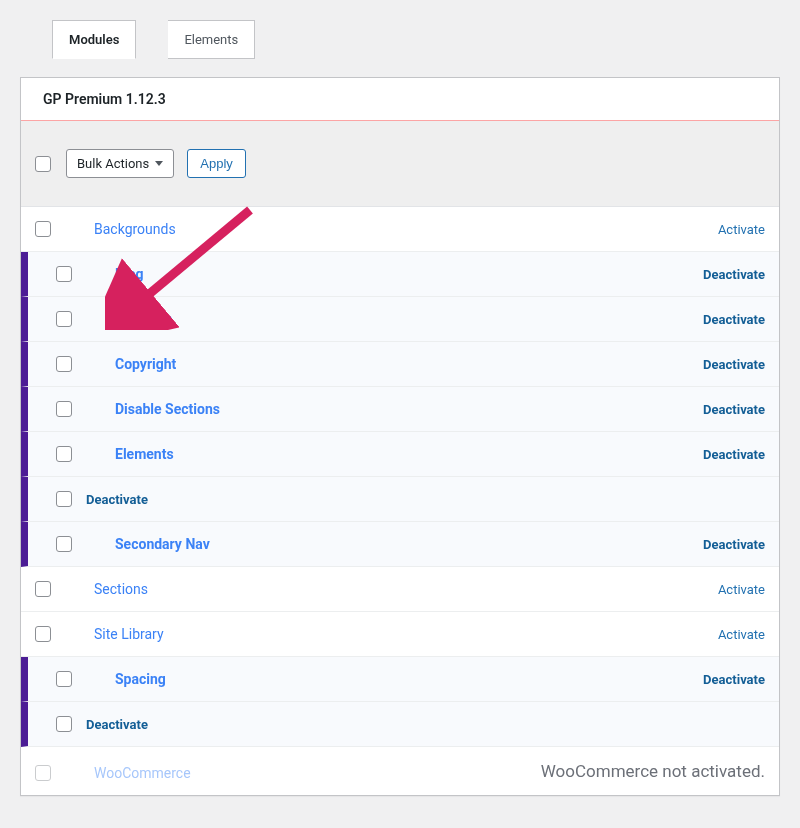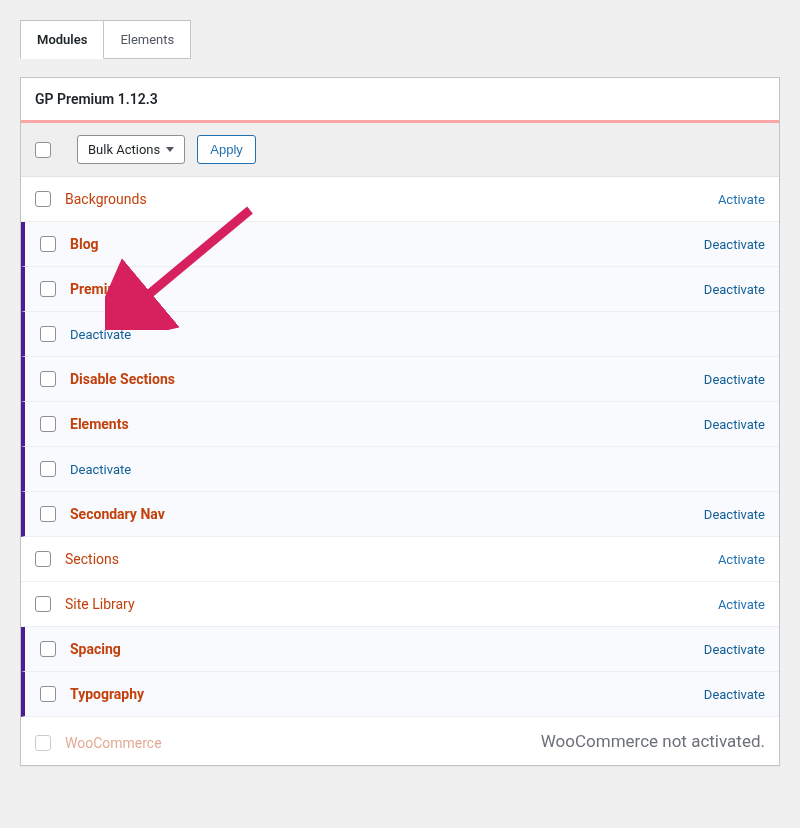--- a/index.html
+++ b/index.html
@@ -16,96 +16,98 @@
       display: flex;
       margin-bottom: 18px;
     }
     .tab {
       padding: 11px 16px;
       background: #fff;
       border: 1px solid #c3c4c7;
       cursor: pointer;
       font-size: 13px;
       color: #50575e;
+      margin-left: 32px;
     }
     .tab.active {
       font-weight: 600;
       color: #1d2327;
       border-bottom: 1px solid #fff;
     }
     .tab + .tab { border-left: none; }
     .panel {
       background: #fff;
       border: 1px solid #c3c4c7;
       box-shadow: 0 1px 1px rgba(0,0,0,0.04);
     }
     .panel-title {
-      padding: 13px 14px;
+      padding: 13px 22px;
       font-weight: 600;
       font-size: 14px;
-      border-bottom: 3px solid #fca5a5;
+      border-bottom: 1px solid #fca5a5;
     }
     .bulk-row {
       background: #efefef;
-      padding: 12px 14px;
+      padding: 28px 14px;
       display: flex;
       align-items: center;
-      gap: 12px;
+      gap: 1px;
       border-bottom: 1px solid #e2e4e7;
     }
     .bulk-select-wrap {
       display: inline-flex;
       align-items: center;
       border: 1px solid #8c8f94;
       background: #fff;
       border-radius: 3px;
       padding: 6px 10px;
       gap: 6px;
       cursor: pointer;
     }
     .apply-btn {
       border: 1px solid #2271b1;
       color: #2271b1;
       background: #fff;
       padding: 6px 12px;
       border-radius: 3px;
       font-size: 13px;
       cursor: pointer;
+      margin-left: 12px;
     }
     .module-row {
       display: flex;
       align-items: center;
       padding: 14px;
       border-bottom: 1px solid #eceeef;
       position: relative;
     }
     .module-row.active {
       background: #f8fafd;
-      border-left: 4px solid #4c1d95;
-      padding-left: 15px;
+      border-left: 7px solid #4c1d95;
+      padding-left: 28px;
     }
     .module-row.active .name { font-weight: 700; }
     .module-row.disabled .name,
     .module-row.disabled input[type=checkbox] { opacity: 0.45; }
     input[type=checkbox] {
       width: 16px; height: 16px;
       border: 1px solid #8c8f94;
       border-radius: 3px;
       margin-right: 14px;
       appearance: none;
       background: #fff;
       cursor: pointer;
     }
-    .name { flex: 1; color: #c2410c; font-size: 14px; }
+    .name { flex: 1; color: #3b82f6; font-size: 14px; margin-left: 29px; }
     .action {
       font-size: 13px;
       cursor: pointer;
     }
     .action.activate { color: #2271b1; font-weight: 400; text-align: right; }
-    .action.deactivate { color: #135e96; font-weight: 400; }
+    .action.deactivate { color: #135e96; font-weight: 700; }
     .note { color: #6c7078; font-size: 17px; }
     .module-row:last-child { border-bottom: none; align-items: flex-end; }
     .arrow-svg {
       position: absolute;
       pointer-events: none;
       z-index: 10;
     }
     .chevron {
       width: 0; height: 0;
       border-left: 4px solid transparent;
@@ -144,20 +146,21 @@
         <span class="name">Blog</span>
         <span class="action deactivate">Deactivate</span>
       </div>
       <div class="module-row active">
         <input type="checkbox" style="">
         <span class="name">Premium</span>
         <span class="action deactivate">Deactivate</span>
       </div>
       <div class="module-row active">
         <input type="checkbox" style="">
+        <span class="name">Copyright</span>
         <span class="action deactivate">Deactivate</span>
       </div>
       <div class="module-row active">
         <input type="checkbox" style="">
         <span class="name">Disable Sections</span>
         <span class="action deactivate">Deactivate</span>
       </div>
       <div class="module-row active">
         <input type="checkbox" style="">
         <span class="name">Elements</span>
@@ -182,21 +185,20 @@
         <span class="name">Site Library</span>
         <span class="action activate">Activate</span>
       </div>
       <div class="module-row active">
         <input type="checkbox" style="">
         <span class="name">Spacing</span>
         <span class="action deactivate">Deactivate</span>
       </div>
       <div class="module-row active">
         <input type="checkbox" style="">
-        <span class="name">Typography</span>
         <span class="action deactivate">Deactivate</span>
       </div>
       <div class="module-row disabled">
         <input type="checkbox" style="">
         <span class="name">WooCommerce</span>
         <span class="note">WooCommerce not activated.</span>
       </div>
     </div>
 </div>
 

